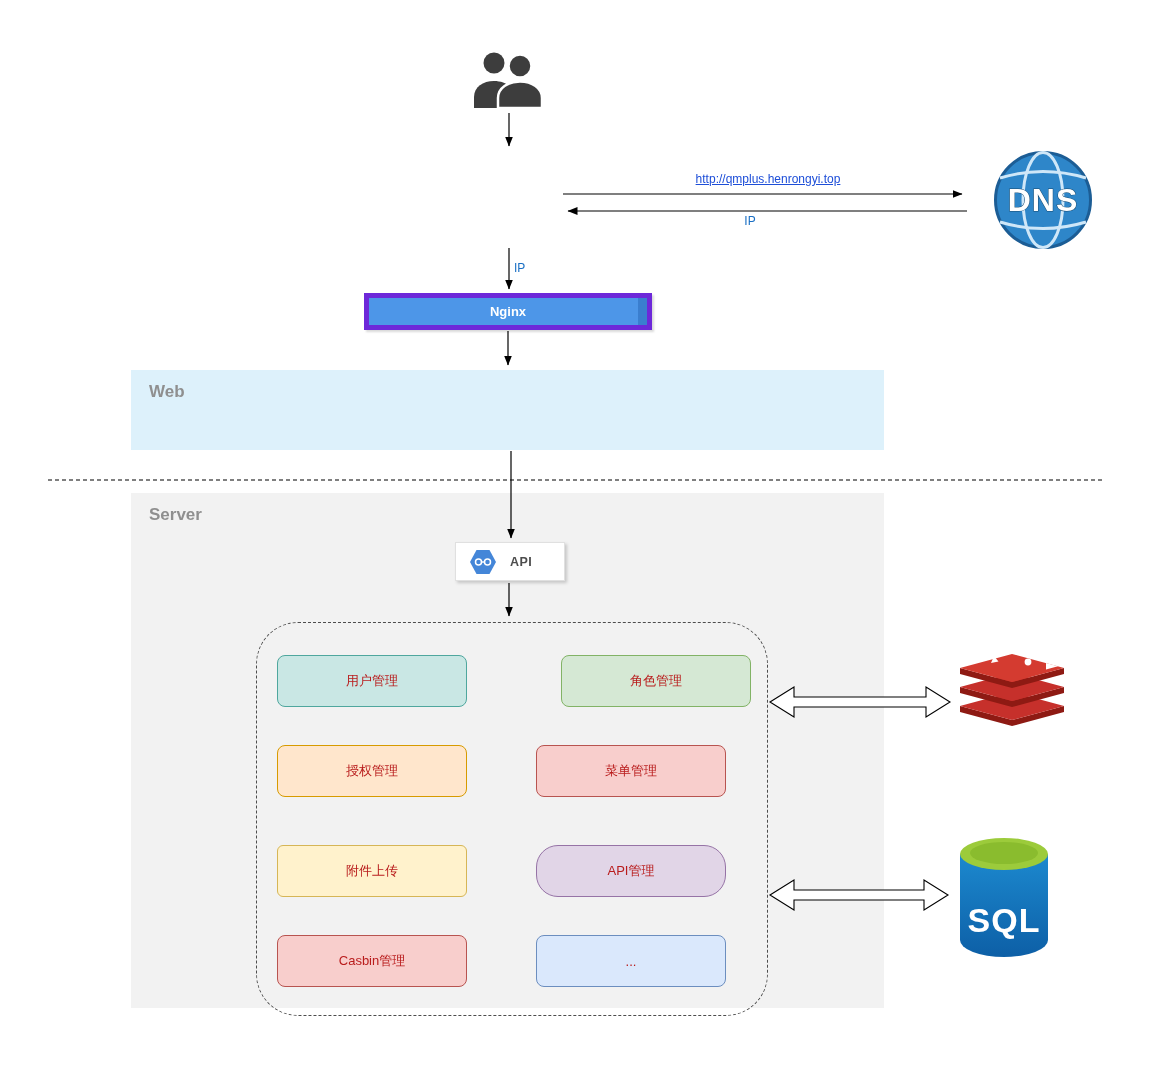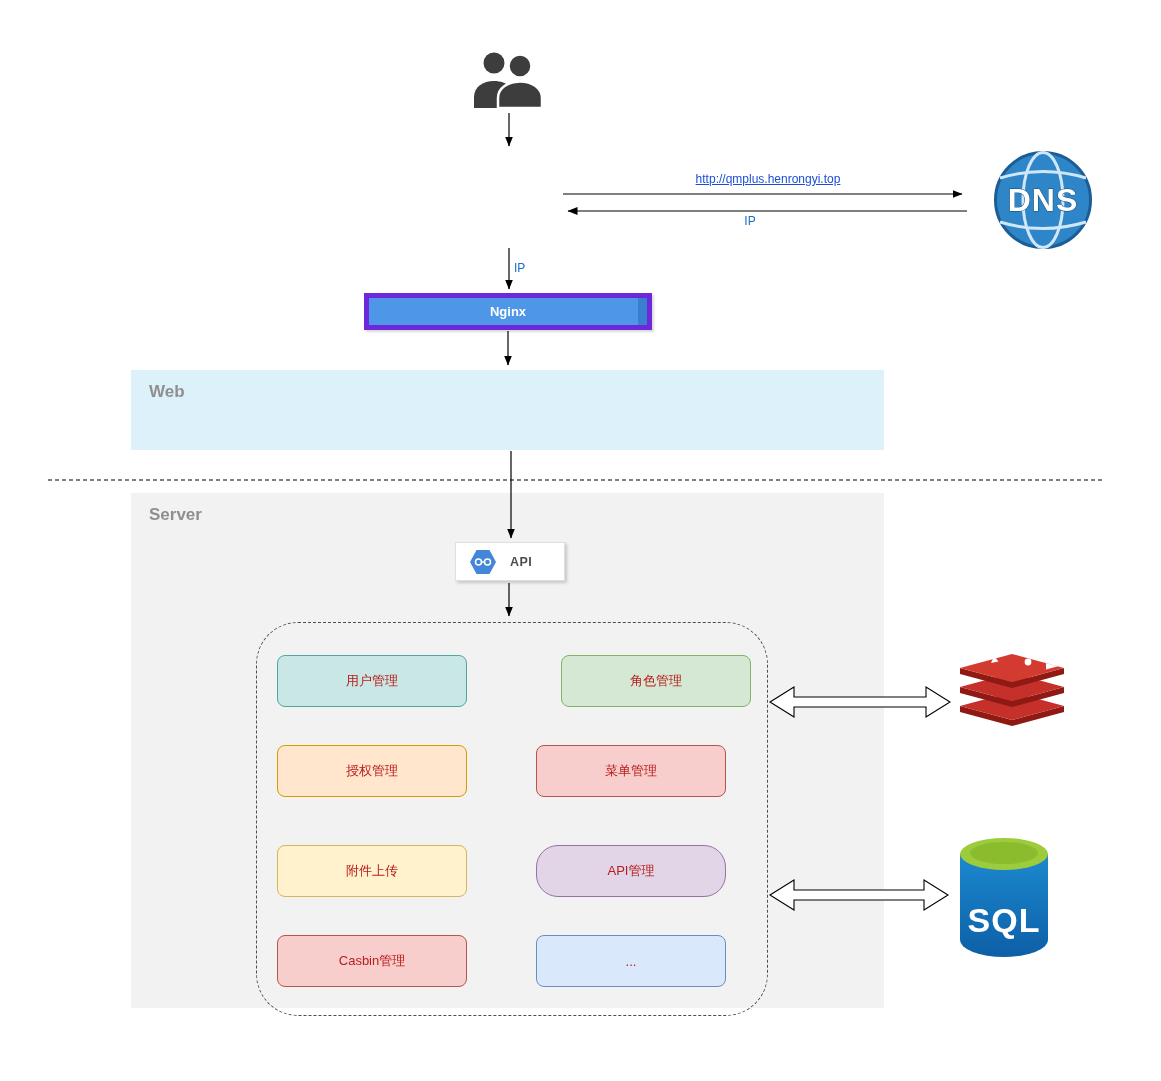--- a/index.html
+++ b/index.html
@@ -80,21 +80,21 @@
   .module {
     position: absolute; width: 190px; height: 52px; z-index: 3;
     border: 1px solid #999; border-radius: 8px;
     display: flex; align-items: center; justify-content: center;
     font-size: 13px; color: #b91c1c;
   }
   .m1 { left: 277px; top: 655px; }
   .m2 { left: 536px; top: 655px; margin-left: 25px; }
   .m3 { left: 277px; top: 745px; }
   .m4 { left: 536px; top: 745px; }
-  .m5 { left: 277px; top: 845px; }
+  .m5 { left: 277px; top: 845px; border-radius: 6px; }
   .m6 { left: 536px; top: 845px; border-radius: 22px; }
   .m7 { left: 277px; top: 935px; text-align: center; }
   .m8 { left: 536px; top: 935px; }
 </style>
 </head>
 <body>
 
 <div class="canvas">
 
   <div class="band band-web" style="background: rgb(221, 241, 251);">

